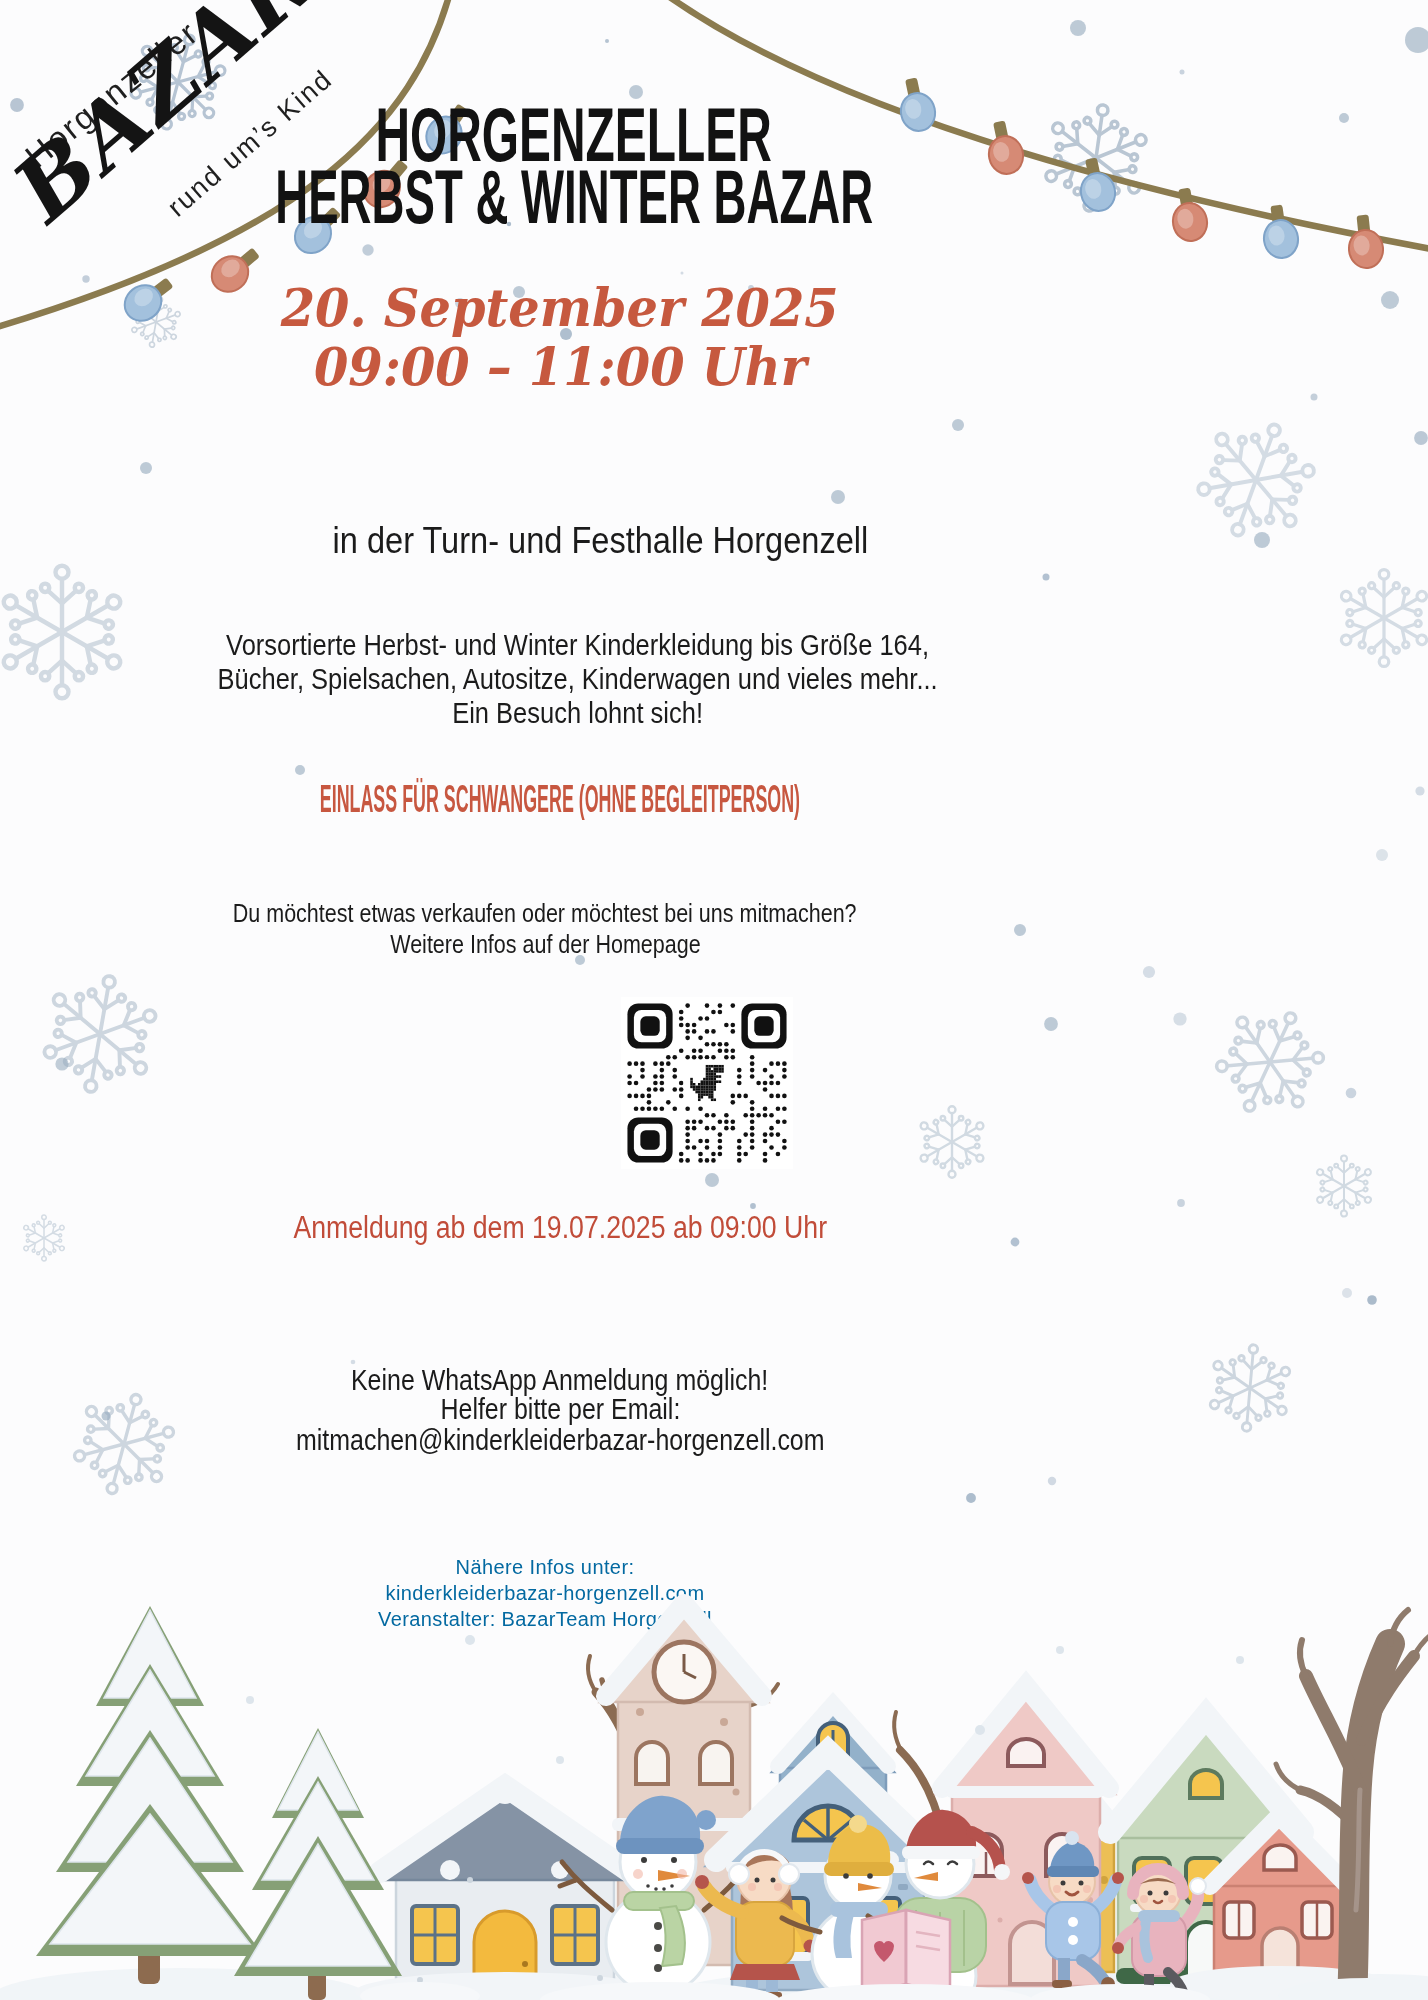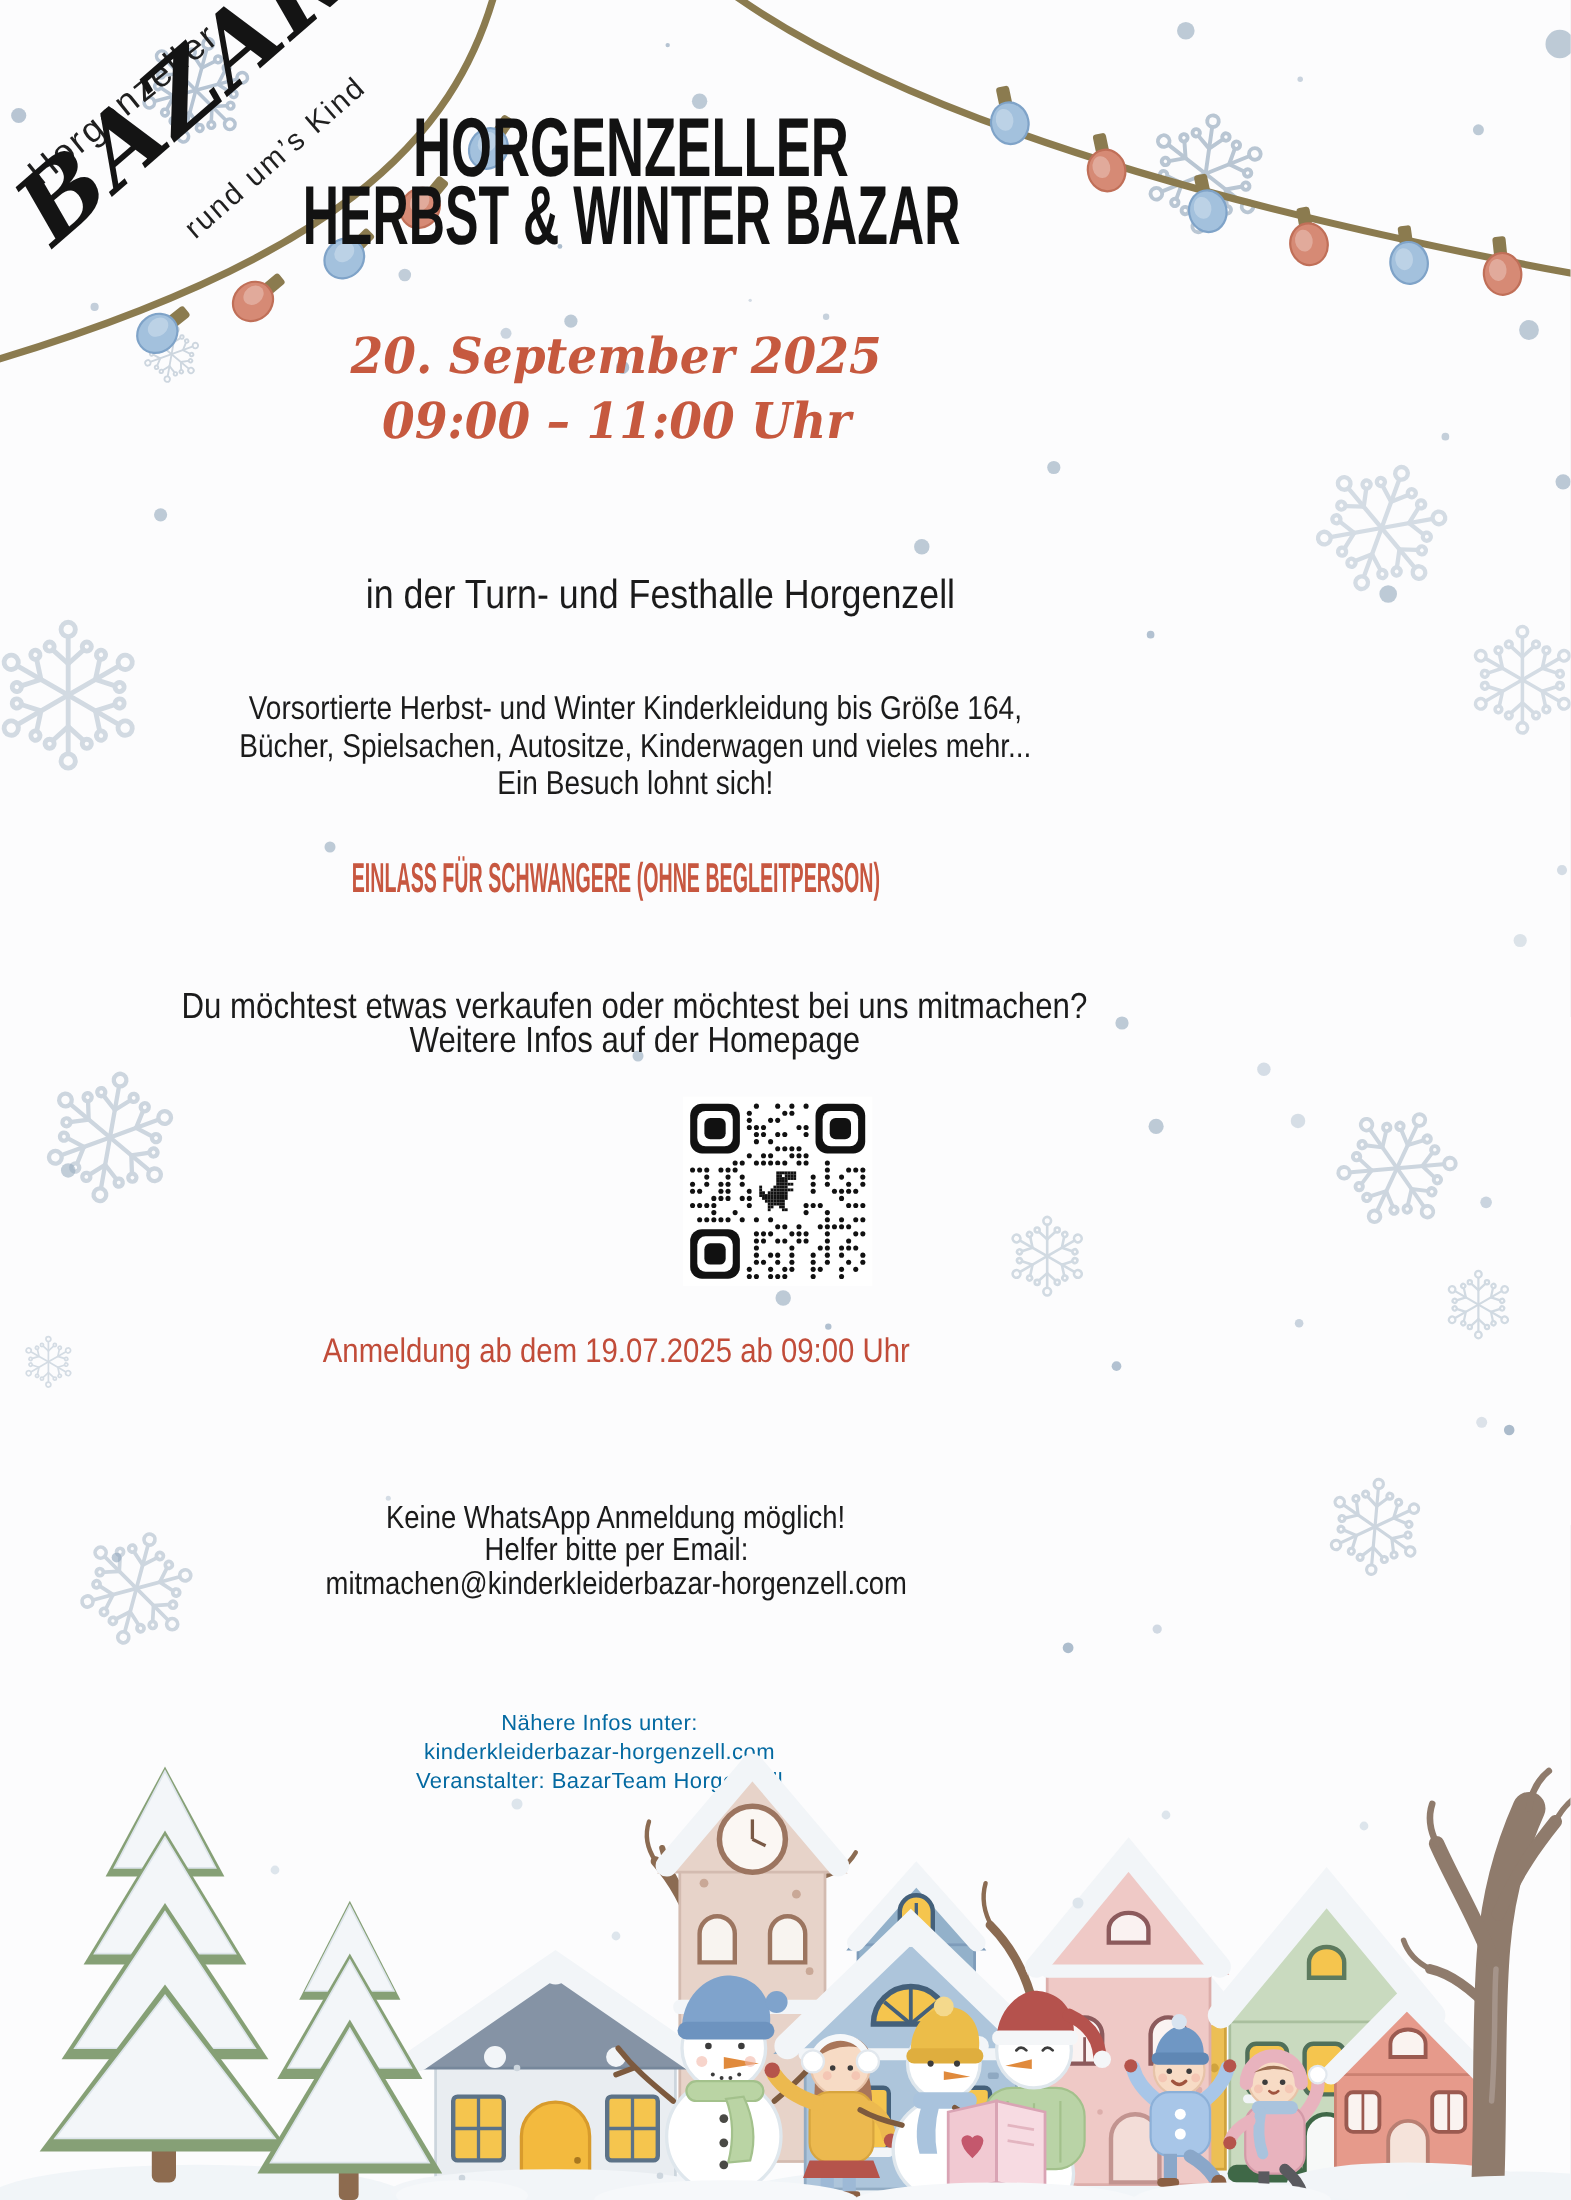--- a/index.html
+++ b/index.html
@@ -14,30 +14,30 @@
   
   .logo-arc{position:absolute;font-size:33px;letter-spacing:2px;color:#1f1f1f;transform-origin:0 50%;white-space:nowrap;}
   .logo-bazar{position:absolute;font-family:"DejaVu Serif",serif;font-style:italic;font-weight:700;
               font-size:88px;letter-spacing:3px;color:#141414;transform-origin:0 50%;white-space:nowrap;}
 
   
   .title{left:0;top:104px;width:1148px;font-weight:700;color:#121212;}
   .title .l{font-size:76px;line-height:62px;}
 
   .date{left:0;top:278px;width:1120px;font-family:"DejaVu Serif",serif;font-style:italic;font-weight:700;
-        font-size:45px;line-height:59px;color:var(--accent,#c6593f);margin-top:16px;}
+        font-size:52px;line-height:59px;color:var(--accent,#c6593f);}
 
   .venue{left:0;top:520px;width:1148px;font-size:37px;padding-left:26px;--sx:.88;}
 
   .desc{left:0;top:628px;width:1156px;font-size:30px;line-height:34px;--sx:.85;}
 
   .admission{left:0;top:779px;width:1120px;font-size:38px;line-height:40px;font-weight:700;
              color:var(--accent2,#c75740);--sx:.47;}
 
-  .sell{left:0;top:898px;width:1090px;font-size:33px;line-height:31px;padding-left:32px;--sx:.86;}
+  .sell{left:0;top:898px;width:1090px;font-size:25px;line-height:31px;--sx:.86;}
 
   .qr{left:621px;top:997px;width:172px;height:172px;background:#fff;}
 
   .anmeldung{left:0;top:1210px;width:1120px;font-size:31px;--sx:.86;color:var(--accent3,#c14c39);}
 
   .contacts{left:0;top:1250px;width:1120px;font-size:28px;line-height:29px;}
   .crow{display:flex;justify-content:center;transform:scaleX(.9);}
   .cname{width:250px;text-align:center;}
   .cphone{width:270px;text-align:left;}
 

